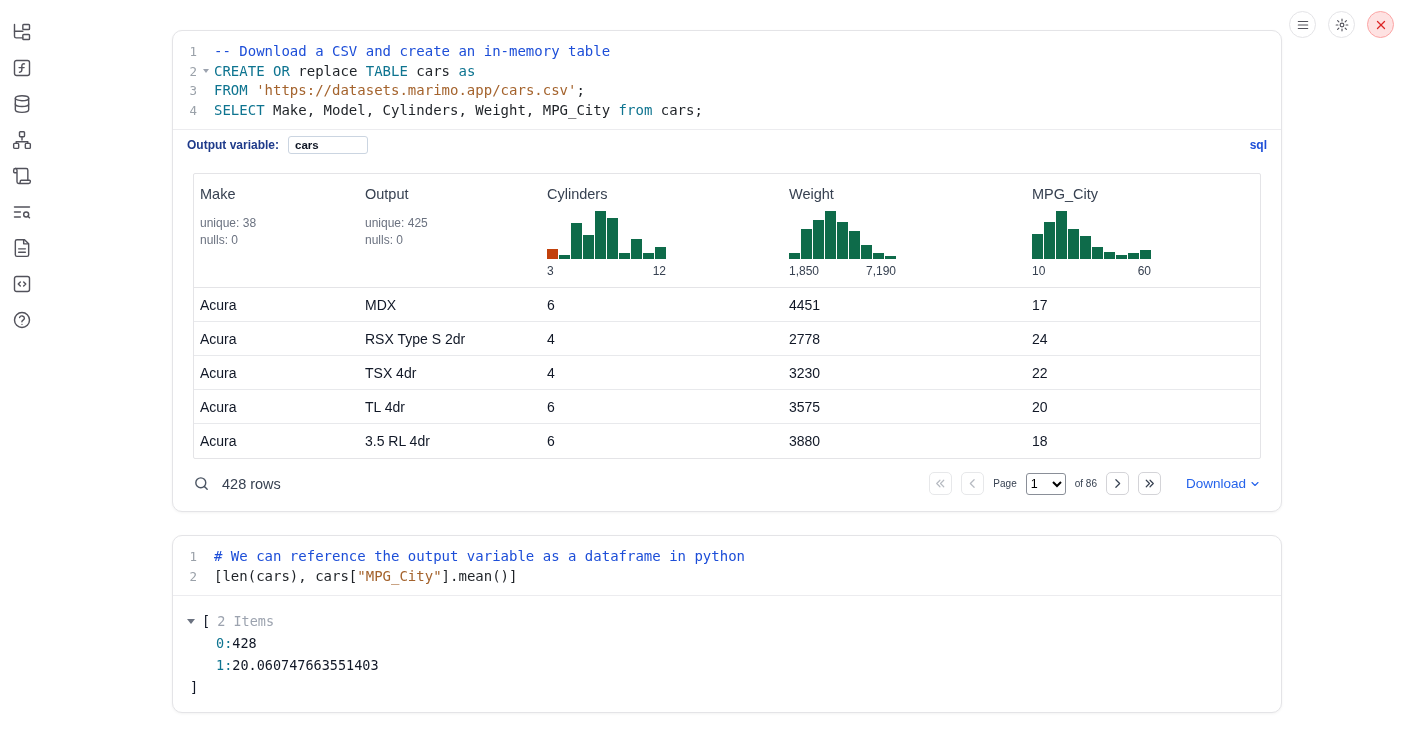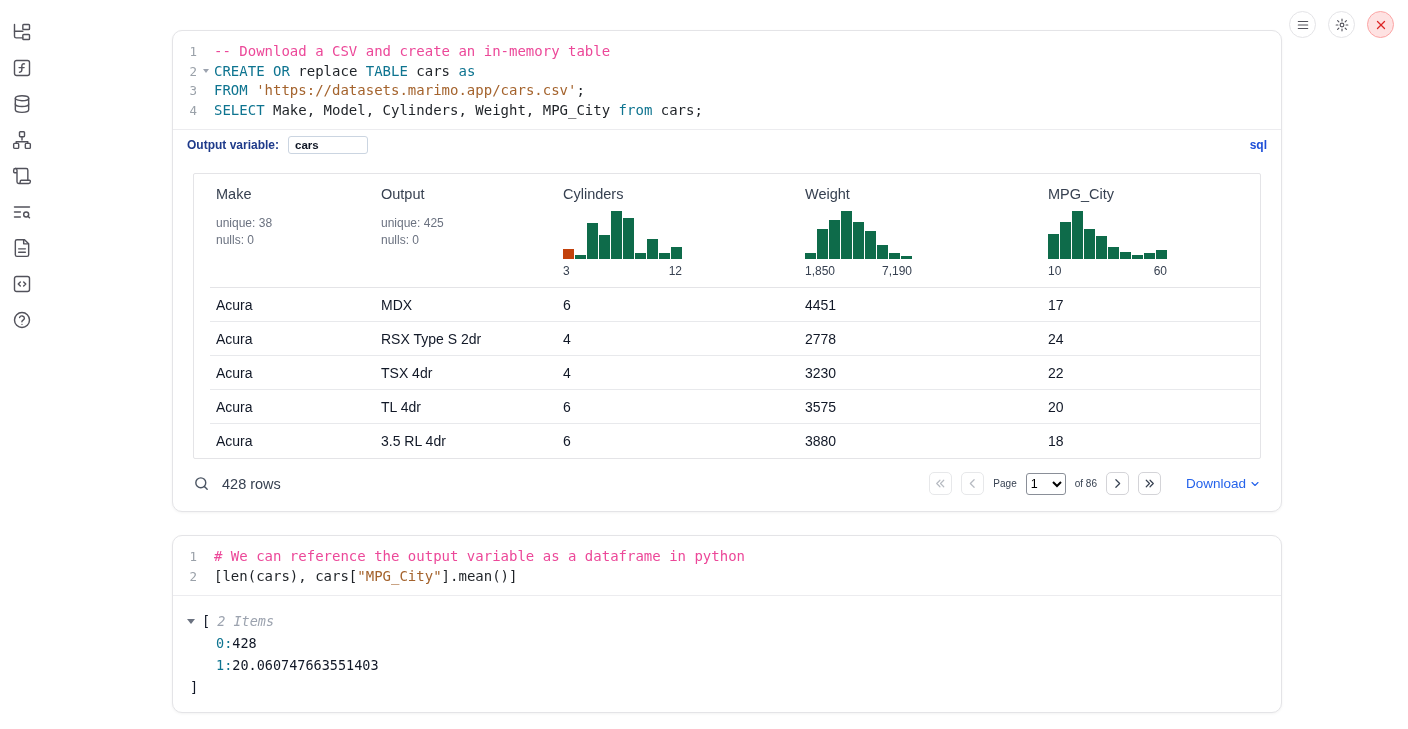--- a/index.html
+++ b/index.html
@@ -29,33 +29,33 @@
 
   
   .code-block { padding:11px 0 9px; }
   .code-line { display:flex; font-family:"DejaVu Sans Mono", monospace; font-size:14px; line-height:19.5px; }
   .gutter { width:41px; flex:none; display:flex; }
   .lnum { width:24px; text-align:right; color:#9aa1a9; font-size:12.5px; line-height:19.5px; }
   .fold { width:17px; display:flex; align-items:center; justify-content:center; }
   .fold.has-tri::after { content:''; width:0; height:0; border-left:3.5px solid transparent;
                          border-right:3.5px solid transparent; border-top:4.5px solid #9ca3af; }
   .line-content { white-space:pre; }
-  .tk-c { color:#ec4899; } .tk-s { color:#a4632d; } .tk-k { color:#0e7490; } .tk-p { color:#1f2328; }
+  .tk-c { color:#1d4ed8; } .tk-s { color:#a4632d; } .tk-k { color:#0e7490; } .tk-p { color:#1f2328; }
 
   
   .outvar-bar { display:flex; align-items:center; height:31px; padding:0 14px; gap:9px; border-top:1px solid #ececef; }
   .outvar-label { font-size:12px; font-weight:700; color:#1e3a8a; }
   .outvar-input { width:80px; height:18px; border:1px solid #cbd5e1; border-radius:3px;
                   font-size:11.5px; font-weight:700; padding:0 6px; color:#111827;
                   font-family:"Liberation Sans", sans-serif; }
   .lang-badge { margin-left:auto; font-size:12px; font-weight:700; color:#1d4ed8; }
 
   
   .table-wrap { margin:13px 20px 0; --cols:165px 182px 242px 243px 1fr; }
-  .table-card { border:1px solid #e4e4e7; border-radius:2px;padding-left:16px; }
+  .table-card { border:1px solid #e4e4e7; border-radius:2px; }
   .t-header { display:grid; grid-template-columns:var(--cols); padding:12px 0 9px; border-bottom:1px solid #e4e4e7; }
   .th { padding:0 8px 0 6px; }
   .col-label { font-size:14.5px; color:#374151; margin-bottom:6px; }
   .col-stats { margin-top:13px; }
   .col-stats div { font-size:12px; color:#6b7280; line-height:16.5px; }
   .hist-box { width:max-content; margin-top:1px; }
   .hist { display:flex; align-items:flex-end; gap:1px; height:51px; }
   .hist-bar { width:11px; background:#0e6b4a; }
   .hist-bar.hl { background:#c2410c; }
   .hist-range { display:flex; justify-content:space-between; font-size:12px; color:#374151; margin-top:5px; }
@@ -77,21 +77,21 @@
   .download { display:flex; align-items:center; gap:3px; color:#2563eb; font-size:13.5px; margin-left:16px;text-align:right; }
 
   
   .out-divider { border-top:1px solid #ececef; }
   .tree { padding:14px 0 14px 14px; font-family:"DejaVu Sans Mono", monospace; font-size:13.5px; line-height:22px; color:#111827; }
   .tree-line { display:flex; align-items:center; }
   .tree-chevron { width:13px; display:flex; align-items:center; }
   .tree-chevron::after { content:''; width:0; height:0; border-left:4px solid transparent;
                          border-right:4px solid transparent; border-top:5px solid #6b7280; }
   .tree-bracket { margin-left:2px; }
-  .tree-items { color:#9ca3af; font-style:italic; margin-left:7px; }
+  .tree-items { color:#9ca3af; margin-left:7px; }
   .tree-entry { padding-left:29px; }
   .tree-key { color:#0e7490; }
   .tree-val { margin-left:0; }
   .tree-close { padding-left:3px; }
 </style>
 </head>
 <body>
 
 <nav class="side-rail" data-interactable="false">
   <div class="rail-btn" data-interactable="true">

